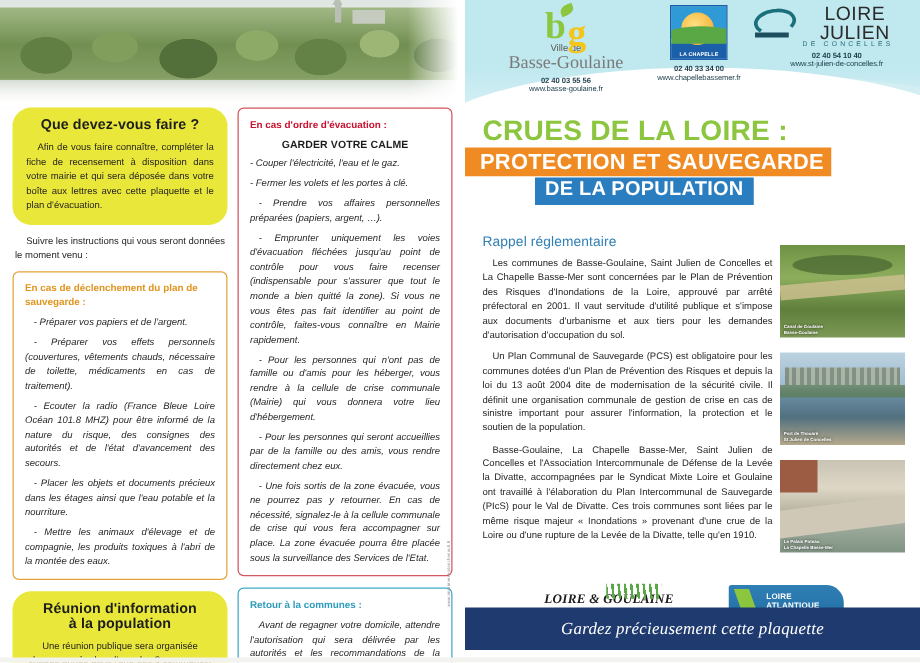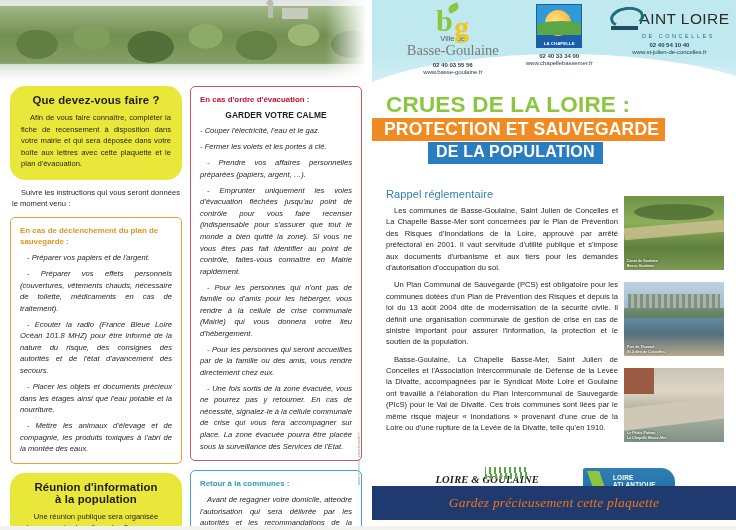--- a/index.html
+++ b/index.html
@@ -128,21 +128,21 @@
   .lg-loire .lw{font-family:"Liberation Serif",serif;font-size:10.5px;font-weight:bold;font-style:italic;color:#1d1d1b;letter-spacing:.2px;white-space:nowrap;}
   .lg-loire .grass{position:absolute;left:52px;top:-2px;width:44px;height:12px;
      background:repeating-linear-gradient(84deg,#5aa746 0 2px,transparent 2px 5px);}
   .lg-loire .wave{position:absolute;left:10px;top:19px;width:58px;height:9px;background:#1b5fa8;border-radius:0 0 60% 60%;}
   .lg-la{position:relative;width:92px;height:34px;background:linear-gradient(#2f7fb5,#1e6aa0);border-radius:2px 14px 2px 2px;overflow:hidden;}
   .lg-la .chev{position:absolute;left:4px;top:3px;width:22px;height:28px;background:#8cc63f;clip-path:polygon(0 0,55% 0,100% 100%,45% 100%);}
   .lg-la .t{position:absolute;left:30px;top:6px;color:#ffffff;font-size:6.4px;font-weight:bold;line-height:1.15;letter-spacing:.2px;}
   .lg-la .sub{position:absolute;left:18px;bottom:2px;color:#cfe6c2;font-size:3.6px;letter-spacing:1.2px;}
 
   .rp-footer{position:absolute;left:0;bottom:10px;width:364px;height:34px;background:#1f3a6e;display:flex;align-items:center;justify-content:center;}
-  .rp-footer span{color:#f97316;font-size:13.5px;font-style:italic;font-family:"Liberation Serif",serif;letter-spacing:.2px;}
+  .rp-footer span{color:#ffffff;font-size:13.5px;font-style:italic;font-family:"Liberation Serif",serif;letter-spacing:.2px;}
   .edge{position:absolute;left:0;bottom:0;width:736px;height:4px;background:#f2f2ef;}
 </style>
 </head>
 <body>
 
 <div class="page">
 
   <div class="left-panel">
 
     <div class="photo-band">
@@ -232,21 +232,21 @@
           <span class="hill"></span>
           <span class="nm">LA CHAPELLE</span>
         </div>
         <div class="tel">02 40 33 34 00</div>
         <div class="url">www.chapellebassemer.fr</div>
       </div>
 
       <div class="logo logo-sj">
         <div class="sj-row">
           <span class="sj-s"></span>
-          <span class="sj-word">AINT LOIRE</span>
+          <span class="sj-word">LOIRE JULIEN</span>
         </div>
         <div class="sj-sub">DE CONCELLES</div>
         <div class="tel">02 40 54 10 40</div>
         <div class="url">www.st-julien-de-concelles.fr</div>
       </div>
 
     </div>
 
     <div class="title-wrap">
       <div class="t1">CRUES DE LA LOIRE :</div>

